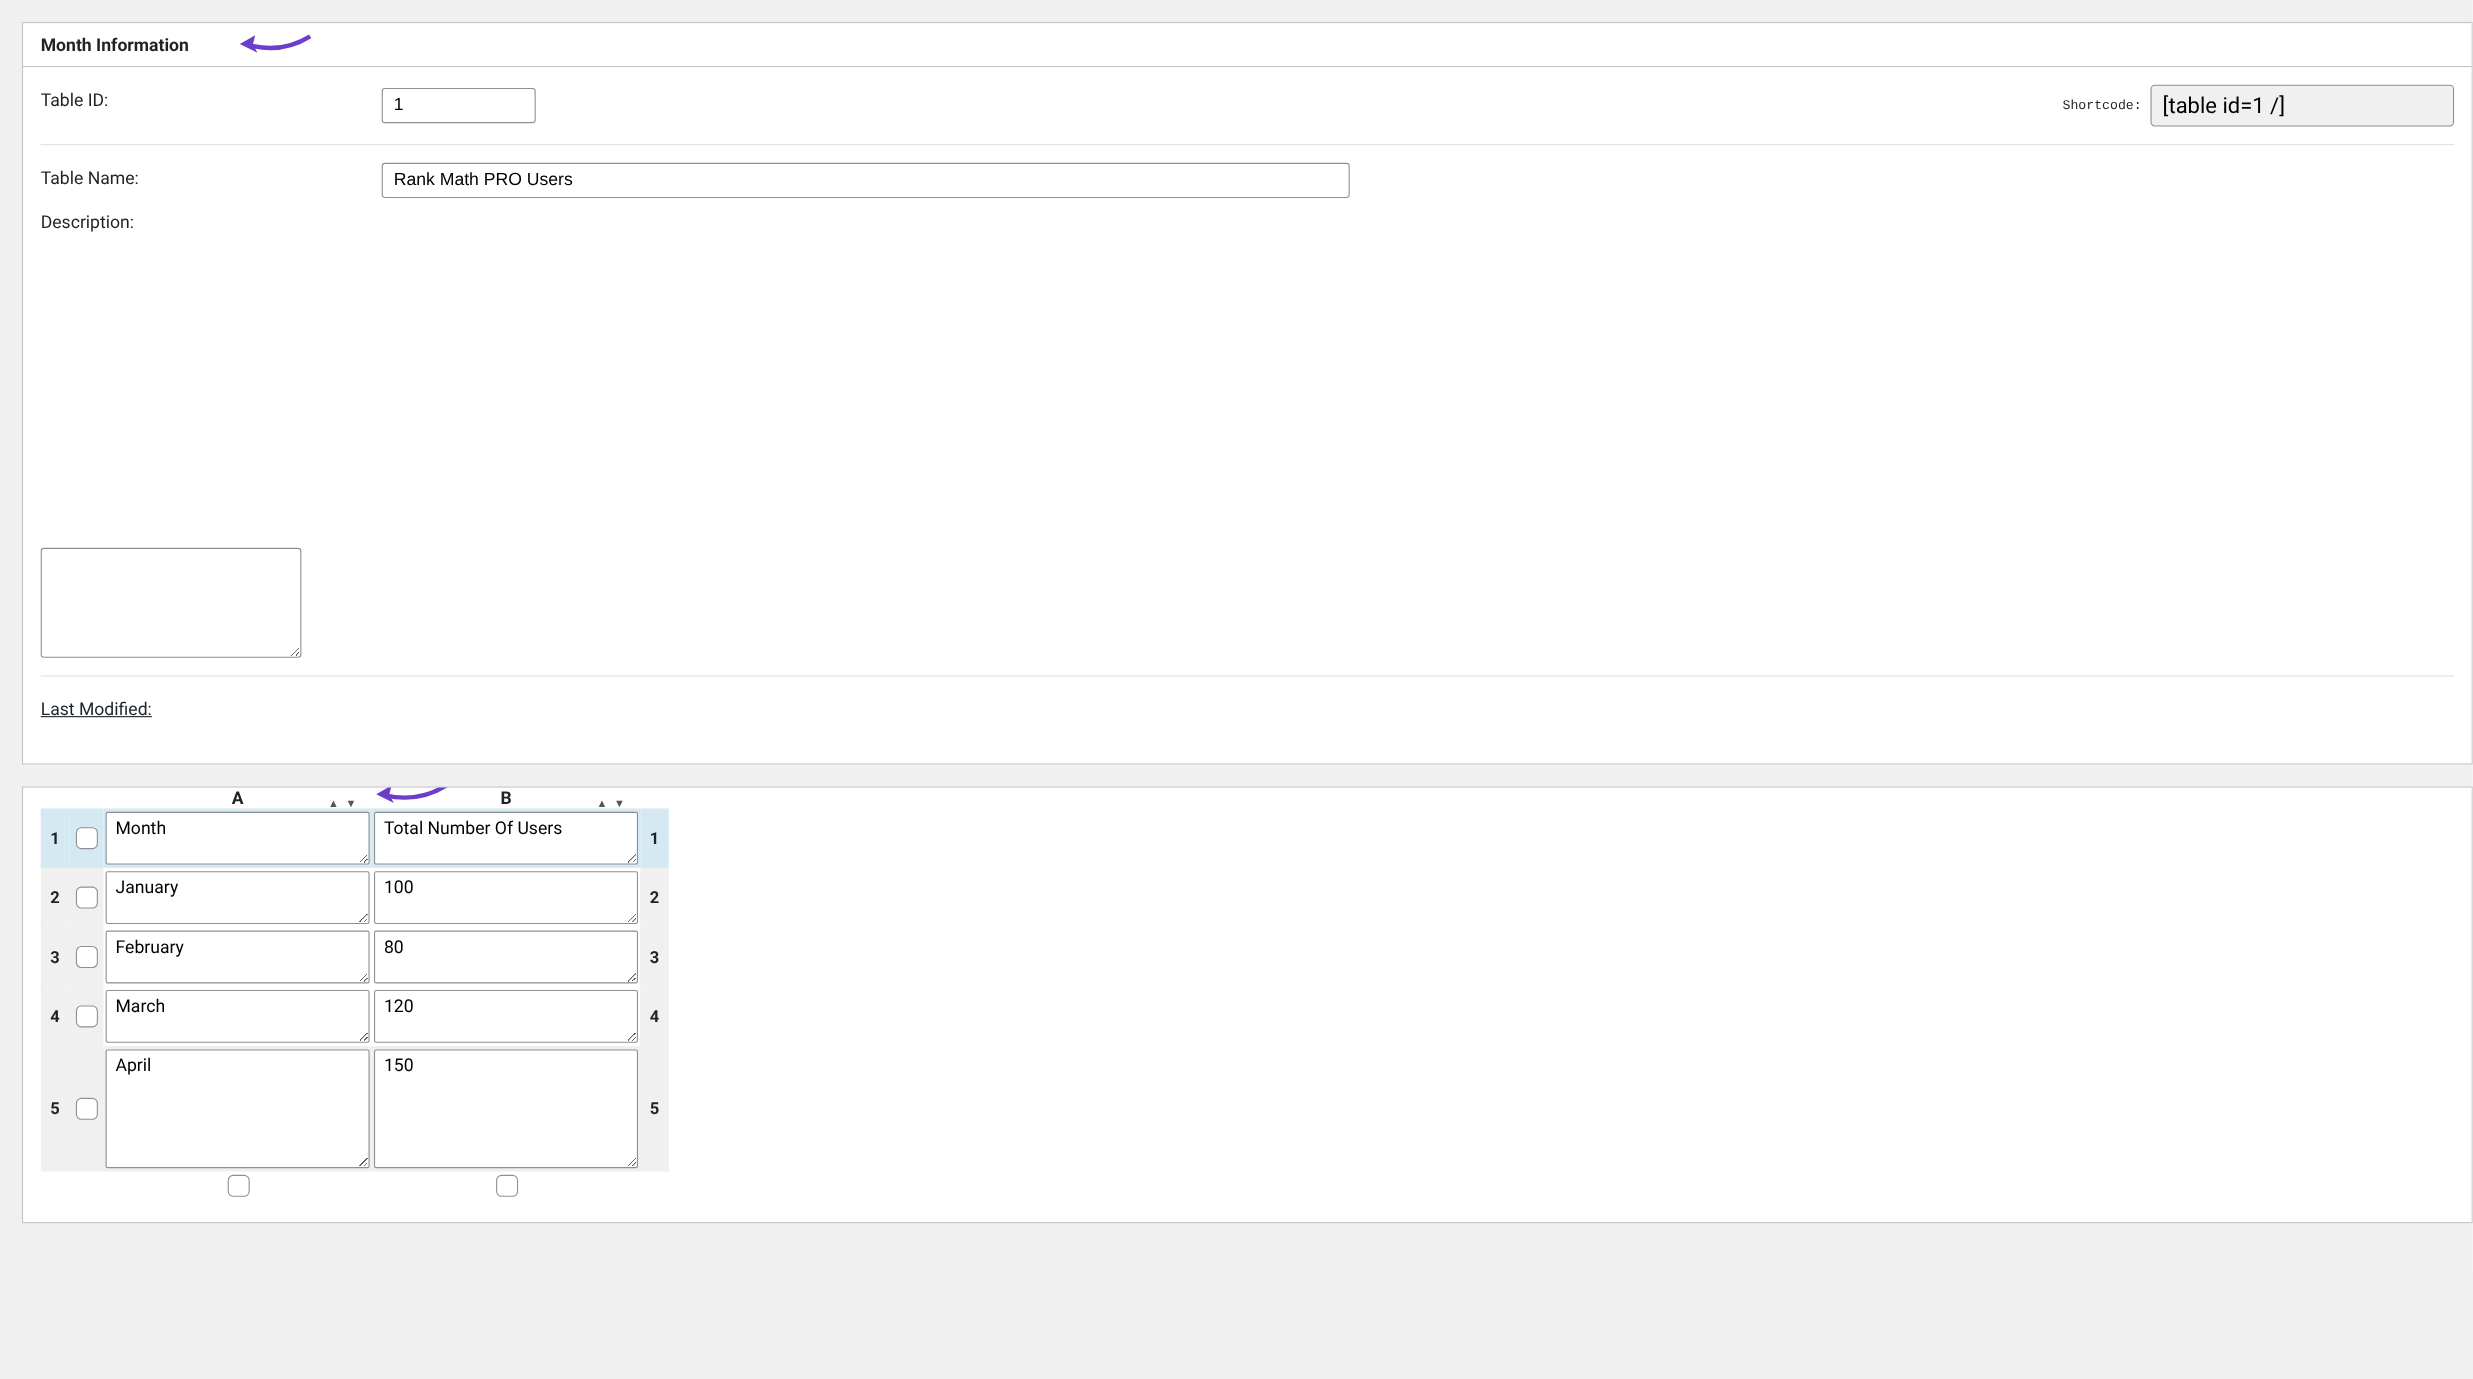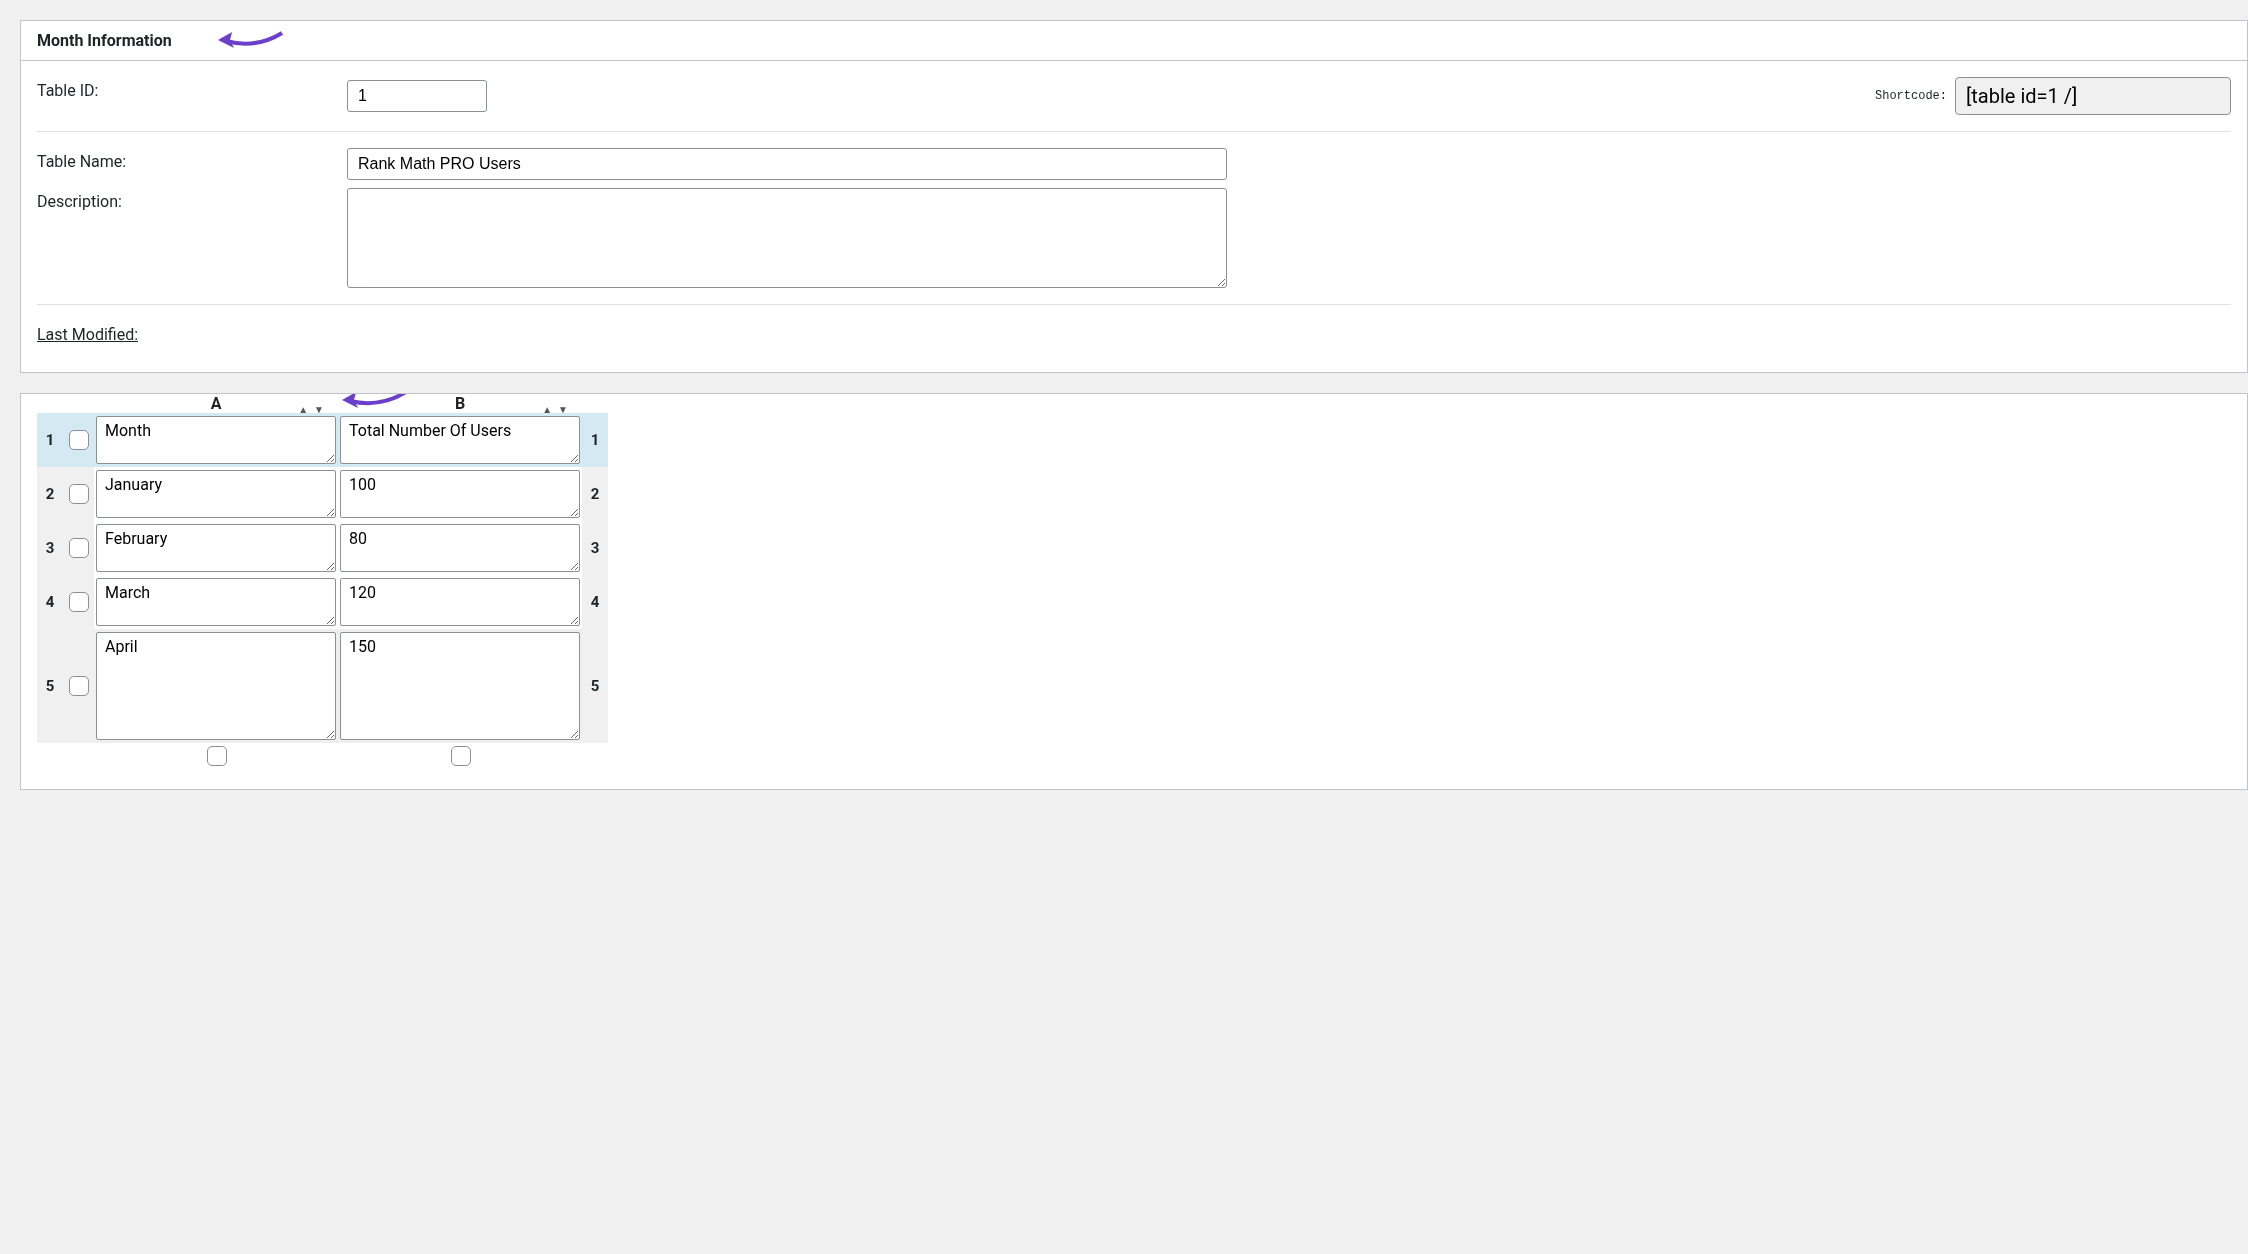--- a/index.html
+++ b/index.html
@@ -17,21 +17,21 @@
     margin-bottom: 20px;
   }
   .postbox-header {
     padding: 10px 16px;
     border-bottom: 1px solid #c3c4c7;
     font-size: 16px;
     font-weight: 700;
     position: relative;
   }
   .inside {
-    padding: 0 16px 12px 16px;
+    padding: 0 16px 24px 16px;
   }
   .info-row {
     display: flex;
     align-items: flex-start;
     padding: 16px 0;
     border-bottom: 1px solid #e0e0e0;
   }
   .info-row:last-child { border-bottom: none; }
   .info-label {
     flex: 0 0 310px;
@@ -162,21 +162,21 @@
       </div>
     </div>
 
     <div class="info-row" style="border-bottom:none; padding-bottom:4px;">
       <div class="info-label">Table Name:</div>
       <div class="info-field">
         <input type="text" class="wide" value="Rank Math PRO Users" style="">
       </div>
     </div>
 
-    <div class="info-row" style="padding-top:4px;">
+    <div class="info-row" style="padding-top:4px;flex-direction:column;">
       <div class="info-label">Description:</div>
       <div class="info-field">
         <textarea class="wide" style=""></textarea>
       </div>
     </div>
 
     <div class="info-row" style="border-bottom:none;text-decoration:underline;">
       <div class="info-label">Last Modified:</div>
     </div>
 

